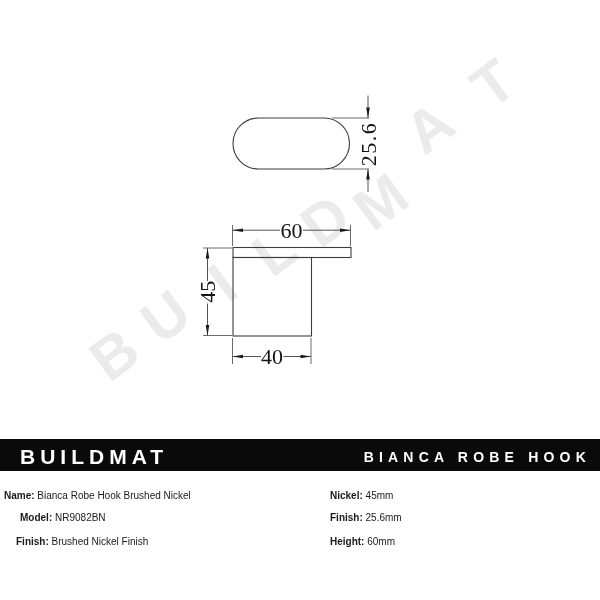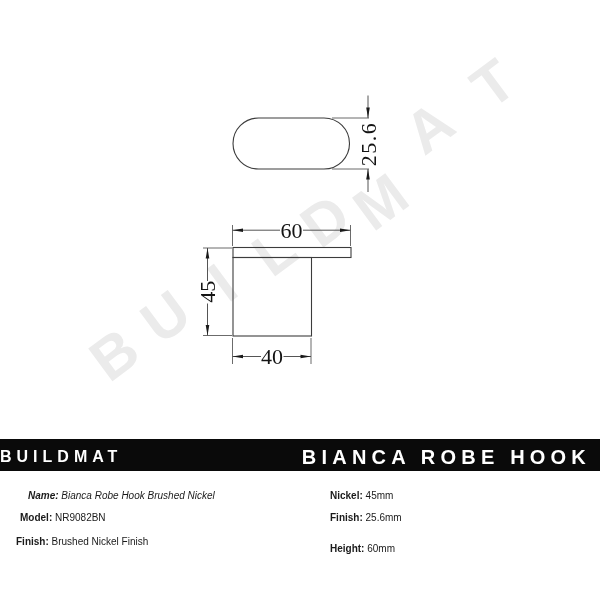--- a/index.html
+++ b/index.html
@@ -1,19 +1,19 @@
 <!DOCTYPE html>
 <html><head>
 <meta charset="utf-8">
 <style>
   html,body{margin:0;padding:0;background:#ffffff;}
   body{width:600px;height:600px;position:relative;font-family:"Liberation Sans",sans-serif;overflow:hidden;}
   .bar{position:absolute;left:0;top:439px;width:600px;height:32px;background:#0a0a0a;display:flex;align-items:center;justify-content:space-between;}
-  .bar .l{color:#ffffff;font-weight:bold;font-size:16px;letter-spacing:5px;position:relative;top:2px;}
-  .bar .r{color:#ffffff;font-weight:bold;font-size:20px;letter-spacing:5.2px;padding-right:9px;position:relative;top:2px;}
+  .bar .l{color:#ffffff;font-weight:bold;font-size:21px;letter-spacing:5px;padding-left:20px;position:relative;top:2px;}
+  .bar .r{color:#ffffff;font-weight:bold;font-size:14px;letter-spacing:5.2px;padding-right:9px;position:relative;top:2px;}
   .specs{position:absolute;left:0;top:470px;width:600px;color:#1a1a1a;font-size:10px;}
   .specs .row{position:absolute;white-space:nowrap;}
   .specs b{font-weight:bold;}
 </style>
 </head>
 <body>
 
 <svg width="600" height="439" viewBox="0 0 600 439" style="position:absolute;left:0;top:0;">
 
   <g font-family="Liberation Sans, sans-serif" font-weight="bold" font-size="59" fill="#ebebeb" text-anchor="middle">
@@ -89,24 +89,24 @@
 
 <div class="bar">
 
   <span class="l">BUILDMAT</span>
 
   <span class="r">BIANCA ROBE HOOK</span>
 </div>
 
 <div class="specs">
 
-  <div class="row" style="left:28px;top:19.5px;font-style:italic;"><b>Name:</b> Bianca Robe Hook Brushed Nickel</div>
+  <div class="row" style="left:4px;top:19.5px;"><b>Name:</b> Bianca Robe Hook Brushed Nickel</div>
 
   <div class="row" style="left:20px;top:42px;"><b>Model:</b> NR9082BN</div>
 
   <div class="row" style="left:16px;top:65.5px;"><b>Finish:</b> Brushed Nickel Finish</div>
 
   <div class="row" style="left:330px;top:19.5px;"><b>Nickel:</b> 45mm</div>
 
   <div class="row" style="left:330px;top:42px;"><b>Finish:</b> 25.6mm</div>
 
-  <div class="row" style="left:330px;top:65.5px;margin-top:7px;"><b>Height:</b> 60mm</div>
+  <div class="row" style="left:330px;top:65.5px;"><b>Height:</b> 60mm</div>
 </div>
 
 </body></html>

